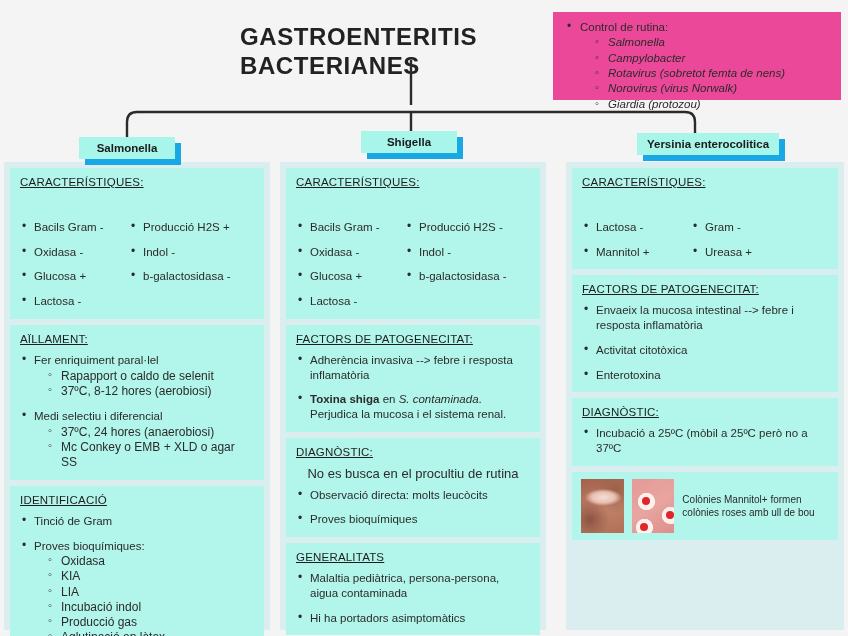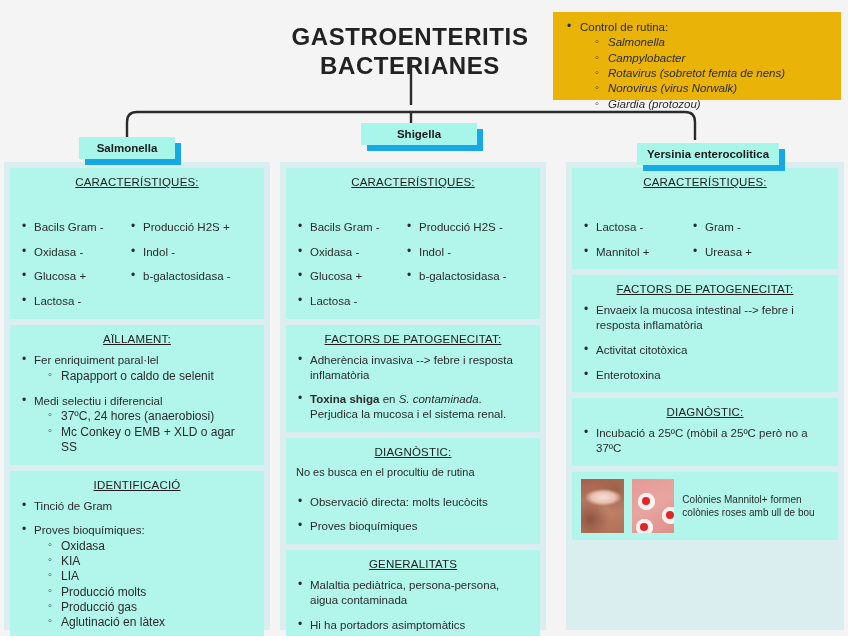--- a/index.html
+++ b/index.html
@@ -8,28 +8,28 @@
     background: #f4f4f4;
     font-family: "Liberation Sans", sans-serif;
     color: #2b2b2b;
     overflow: hidden;
   }
   .page { position: relative; width: 848px; height: 636px; }
 
   
   .title {
     position: absolute; left: 240px; top: 22px; width: 340px;
-    text-align: center; font-size: 24px; font-weight: bold;
+    font-size: 24px; font-weight: bold;
     letter-spacing: .6px; line-height: 1.22; color: #222;
   }
 
   
   .routine-box {
     position: absolute; left: 553px; top: 12px; width: 288px; height: 88px;
-    background: #eab308; padding: 8px 10px 6px 14px;
+    background: #ec4899; padding: 8px 10px 6px 14px;
   }
   .routine-box .lvl1 { font-size: 11.5px; line-height: 1.32; }
   .routine-box ul { list-style: none; }
   .routine-box .lvl1 > li { position: relative; padding-left: 13px; }
   .routine-box .lvl1 > li::before {
     content: "\2022"; position: absolute; left: 0; top: -1px; font-size: 12px;
   }
   .routine-box .lvl2 { margin-left: 15px; }
   .routine-box .lvl2 > li {
     position: relative; padding-left: 13px; font-style: italic;
@@ -45,38 +45,38 @@
   
   .badge {
     position: absolute; height: 22px;
     background: #a8f5e9; color: #1b1b1b;
     font-size: 11.5px; font-weight: bold;
     display: flex; align-items: center; justify-content: center;
     box-shadow: 6px 6px 0 0 #18a8e6;
     z-index: 4;
   }
   #badge-0 { left: 79px;  top: 137px; width: 96px; }
-  #badge-1 { left: 361px; top: 123px; width: 116px; justify-content: center; }
-  #badge-2 { left: 637px; top: 143px; width: 142px; }
+  #badge-1 { left: 361px; top: 131px; width: 96px; justify-content: center; }
+  #badge-2 { left: 637px; top: 133px; width: 142px; }
 
   
   .col {
     position: absolute; top: 162px; background: #daeef0;
     padding: 6px; display: flex; flex-direction: column; gap: 6px;
   }
   #col-0 { left: 4px;   width: 266px; height: 468px; }
   #col-1 { left: 280px; width: 266px; height: 468px; }
   #col-2 { left: 566px; width: 278px; height: 468px; }
 
   .card { background: #b2f5ea; padding: 8px 10px 10px; }
   .card-title {
-    text-align: center; font-size: 11.5px; text-decoration: underline;
+    font-size: 11.5px; text-decoration: underline;
     margin-bottom: 8px; letter-spacing: .2px; color: #1e1e1e;
   }
-  .card-note { text-align: left; font-size: 11px; margin-bottom: 17px; }
+  .card-note { text-align: center; font-size: 13px; margin-bottom: 7px; }
 
   ul.b1 { list-style: none; }
   ul.b1 > li {
     position: relative; padding-left: 14px; font-size: 11.5px;
     line-height: 1.28; margin-bottom: 10px;
   }
   ul.b1 > li:last-child { margin-bottom: 0; }
   ul.b1 > li::before {
     content: "\2022"; position: absolute; left: 2px; top: -1px; font-size: 12px;
   }
@@ -176,20 +176,21 @@
       </div>
     </div>
 
     <div class="card">
       <div class="card-title">AÏLLAMENT:</div>
       <ul class="b1">
         <li>
           <span>Fer enriquiment paral·lel</span>
           <ul class="b2">
             <li>Rapapport o caldo de selenit</li>
+            <li>37ºC, 8-12 hores (aerobiosi)</li>
           </ul>
         </li>
         <li>
           <span>Medi selectiu i diferencial</span>
           <ul class="b2">
             <li>37ºC, 24 hores (anaerobiosi)</li>
             <li>Mc Conkey o EMB + XLD o agar SS</li>
           </ul>
         </li>
       </ul>
@@ -198,21 +199,21 @@
     <div class="card">
       <div class="card-title">IDENTIFICACIÓ</div>
       <ul class="b1">
         <li>Tinció de Gram</li>
         <li>
           <span>Proves bioquímiques:</span>
           <ul class="b2">
             <li>Oxidasa</li>
             <li>KIA</li>
             <li>LIA</li>
-            <li>Producció molts</li>
+            <li>Incubació indol</li>
             <li>Producció gas</li>
             <li>Aglutinació en làtex</li>
           </ul>
         </li>
         <li>API 20 (per confirmar)</li>
       </ul>
     </div>
   </div>
 
   <div class="col" id="col-1">

